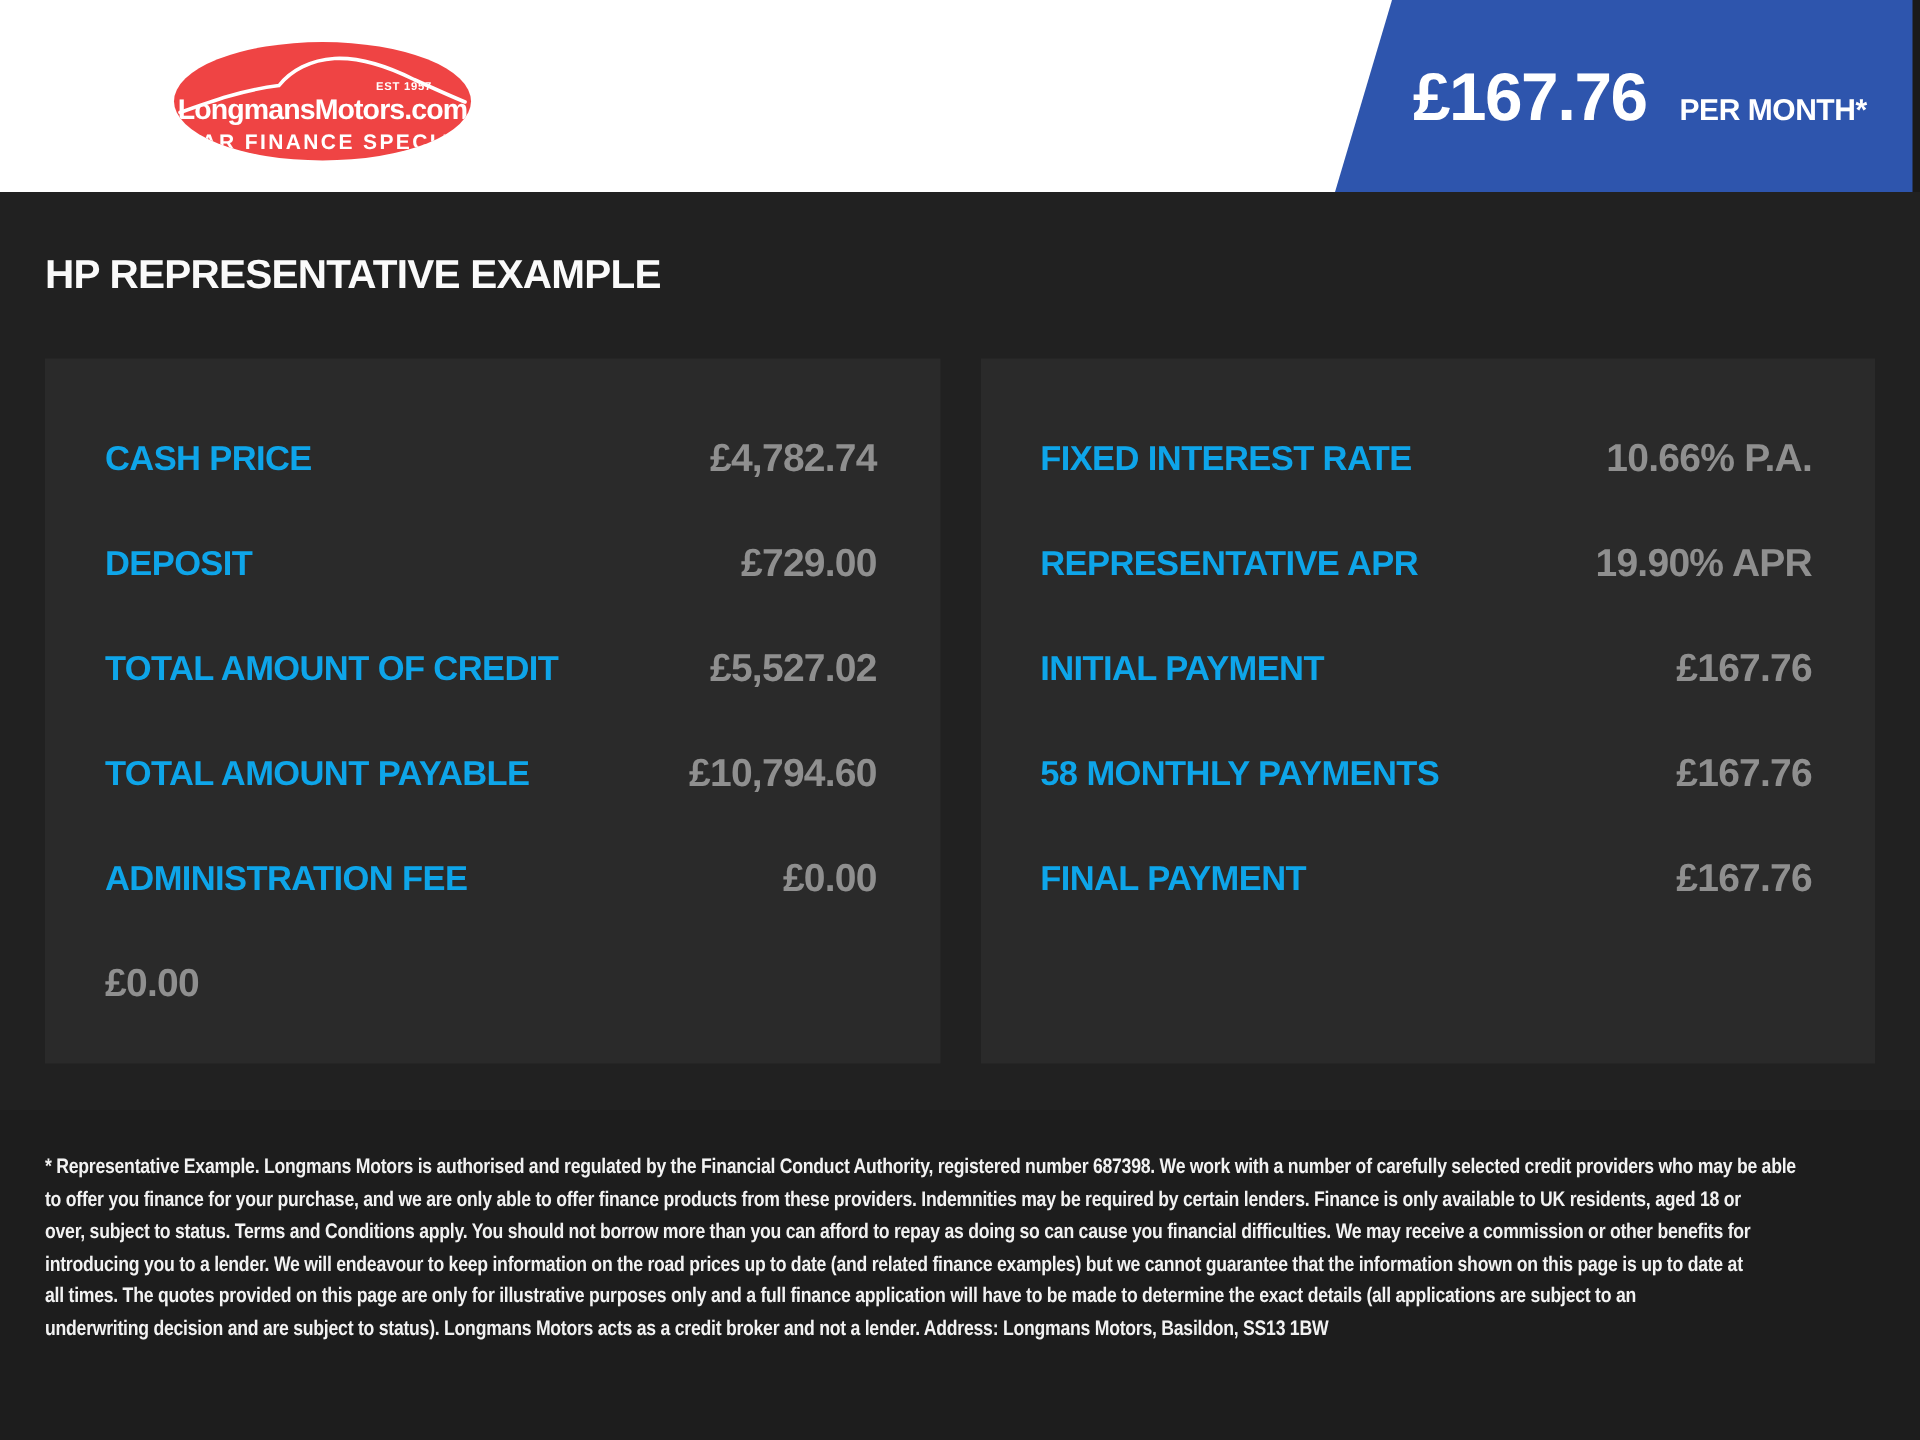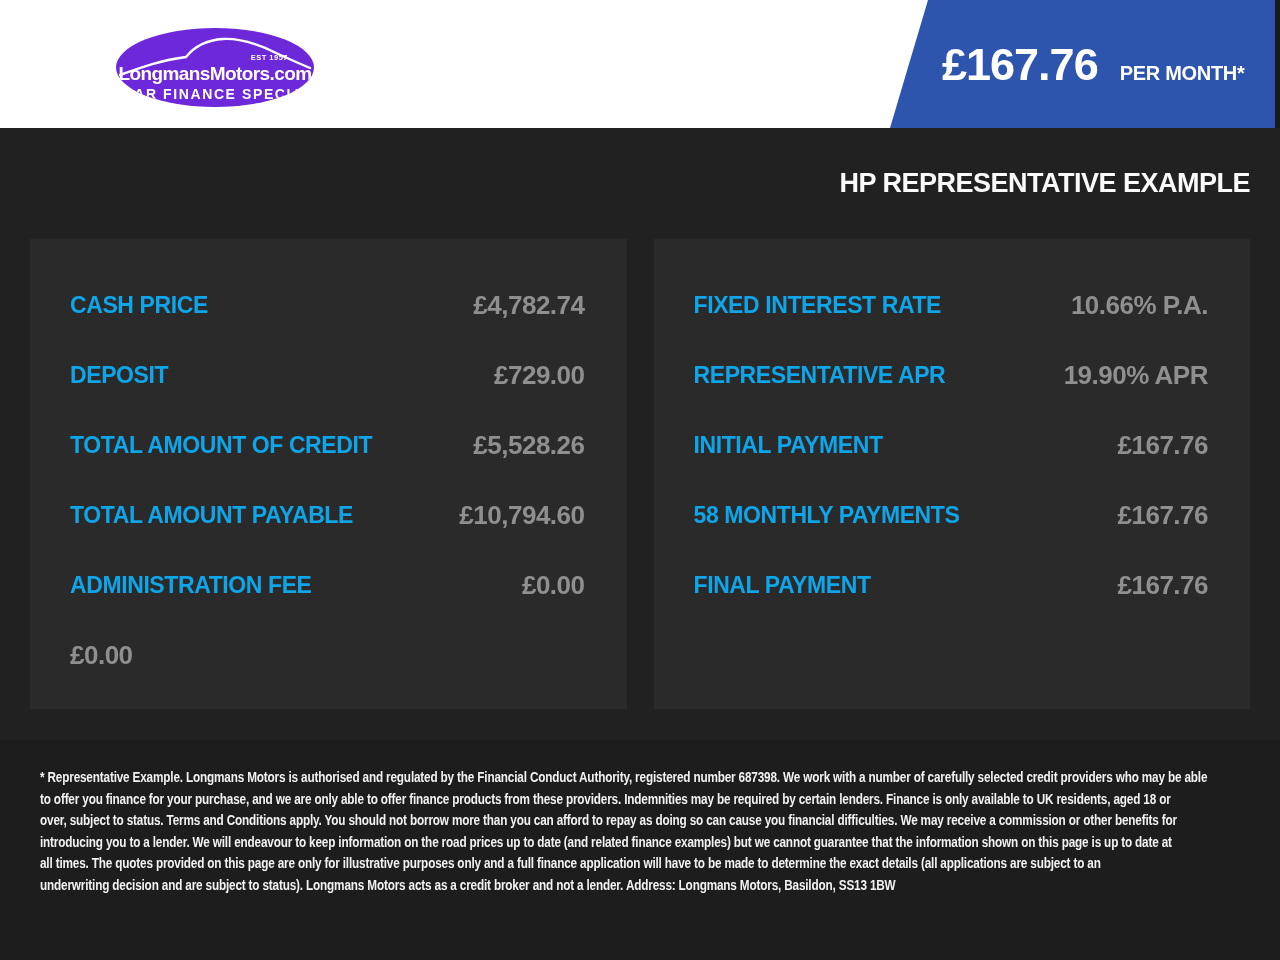--- a/index.html
+++ b/index.html
@@ -18,21 +18,21 @@
     height: 128px;
     background: #ffffff;
     flex: 0 0 auto;
   }
   .logo {
     position: absolute;
     left: 116px;
     top: 28px;
     width: 198px;
     height: 79px;
-    background: #6d28d9;
+    background: #ef4444;
     border-radius: 50%;
     overflow: hidden;
   }
   .logo svg.swoosh {
     position: absolute;
     left: 0; top: 0;
     width: 198px; height: 79px;
   }
   .logo-est {
     position: absolute;
@@ -91,21 +91,20 @@
     right: 0; top: 0;
     width: 5px; height: 128px;
     background: #1a1a1a;
   }
 
   
   .main {
     background: #212121;
     padding: 42px 30px 31px 30px;
     flex: 0 0 auto;
-    text-align: right;
   }
   .page-heading {
     color: #fafafa;
     font-size: 27px;
     letter-spacing: -0.5px;
     line-height: 1;
     margin-bottom: 42px;
   }
   .panels { display: flex; gap: 27px; }
   .panel {
@@ -130,21 +129,21 @@
     color: #8f8f8f;
     font-size: 26px;
     letter-spacing: -0.5px;
     white-space: nowrap;
   }
 
   
   .footer {
     background: #1d1d1d;
     flex: 1 1 auto;
-    padding: 27px 30px 0 40px;
+    padding: 27px 30px 0 30px;
   }
   .footer-lines {
     transform: scaleX(0.84);
     transform-origin: left top;
   }
   .footer-line {
     color: #f2f2f2;
     font-size: 14px;
     line-height: 21.5px;
     letter-spacing: -0.2px;
@@ -180,21 +179,21 @@
       <div class="row">
         <span class="row-label">CASH PRICE</span>
         <span class="row-value">£4,782.74</span>
       </div>
       <div class="row">
         <span class="row-label">DEPOSIT</span>
         <span class="row-value">£729.00</span>
       </div>
       <div class="row">
         <span class="row-label">TOTAL AMOUNT OF CREDIT</span>
-        <span class="row-value">£5,528.26</span>
+        <span class="row-value">£5,527.02</span>
       </div>
       <div class="row">
         <span class="row-label">TOTAL AMOUNT PAYABLE</span>
         <span class="row-value">£10,794.60</span>
       </div>
       <div class="row">
         <span class="row-label">ADMINISTRATION FEE</span>
         <span class="row-value">£0.00</span>
       </div>
       <div class="row">

